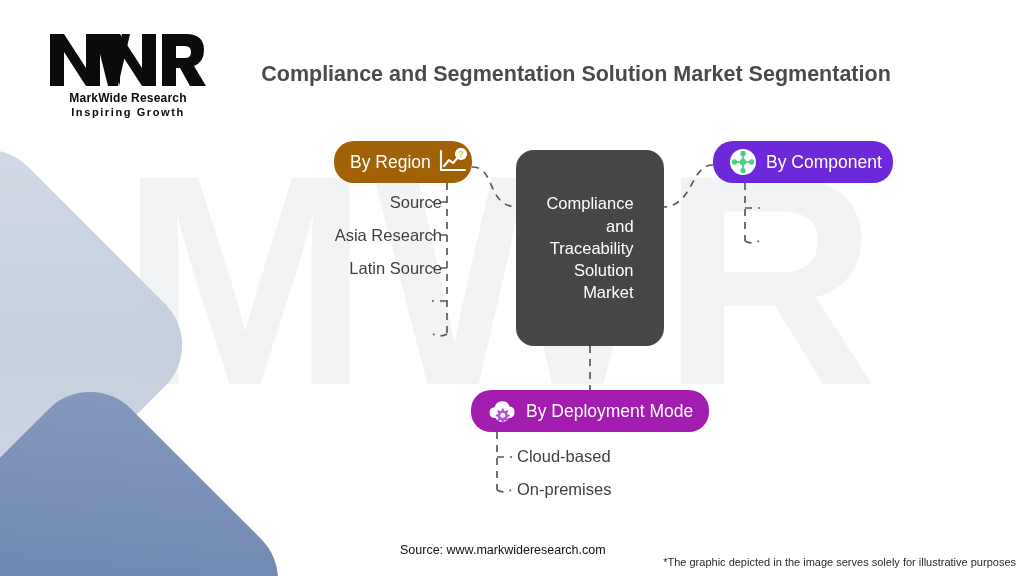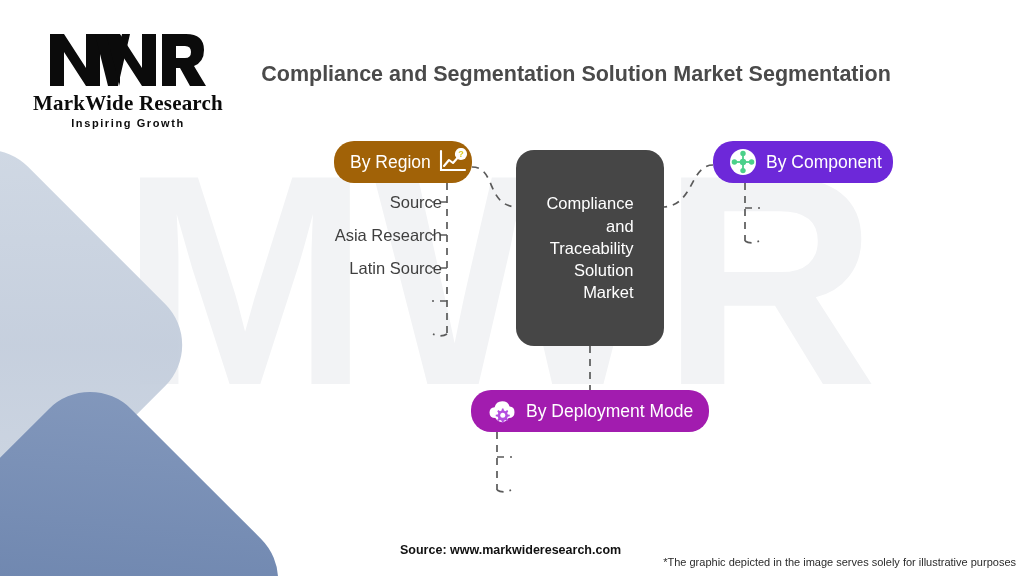--- a/index.html
+++ b/index.html
@@ -69,26 +69,26 @@
     top: 28px;
     width: 200px;
     z-index: 6;
     text-align: center;
   }
   .logo-mark {
     display: block;
     margin: 0 auto;
   }
   .logo-name {
-    font-size: 21px;
+    font-size: 12px;
     font-weight: 700;
     color: #0b0b0b;
     letter-spacing: .2px;
     margin-top: 1px;
-    font-family: Liberation Serif, serif;
+    font-family: Liberation Sans, sans-serif;
   }
   .logo-tag {
     font-size: 11px;
     font-weight: 700;
     color: #0b0b0b;
     letter-spacing: 1.6px;
     margin-top: 1px;
     font-family: "Liberation Sans", sans-serif;
   }
 
@@ -214,21 +214,21 @@
     text-align: left;
   }
   #list-deployment .leaf-item { margin-bottom: 16.5px; }
 
   
   .source-note {
     position: absolute;
     left: 400px;
     top: 543px;
     font-size: 12.5px;
-    font-weight: 700;
+    font-weight: 400;
     color: #111111;
     z-index: 6;
   }
   .disclaimer-note {
     position: absolute;
     right: 8px;
     top: 546px;
     font-size: 11px;
     color: #2b2b2b;
     z-index: 6;
@@ -337,17 +337,21 @@
         <path d="M8.5 20 Q2.5 20 2.5 14.5 Q2.5 9.6 7.6 9.2 Q9 3.2 15.2 3.2 Q21.2 3.2 22.6 8.6 Q27.5 9 27.5 14.2 Q27.5 20 21.5 20 Z" fill="#ffffff"></path>
         <circle cx="15" cy="17" r="7.2" fill="#ffffff"></circle>
         <g fill="#B44DE0">
           <path d="M15 10.6 l1.5 0 .45 2.0 1.5 .62 1.75-1.1 1.05 1.05-1.1 1.75 .62 1.5 2.0 .45 0 1.5 -2.0 .45 -.62 1.5 1.1 1.75 -1.05 1.05 -1.75-1.1 -1.5 .62 -.45 2.0 -1.5 0 -.45-2.0 -1.5-.62 -1.75 1.1 -1.05-1.05 1.1-1.75 -.62-1.5 -2.0-.45 0-1.5 2.0-.45 .62-1.5 -1.1-1.75 1.05-1.05 1.75 1.1 1.5-.62 Z"></path>
         </g>
         <circle cx="15.75" cy="17.15" r="2.5" fill="#ffffff"></circle>
       </svg>
     </span>
     <span class="badge-text">By Deployment Mode</span>
   </div>
+  <div class="leaf-list" id="list-deployment">
+    <div class="leaf-item">Cloud-based</div>
+    <div class="leaf-item">On-premises</div>
+  </div>
 
   <div class="source-note">Source: www.markwideresearch.com</div>
   <div class="disclaimer-note">*The graphic depicted in the image serves solely for illustrative purposes</div>
 
 </div>
 
 </body></html>

